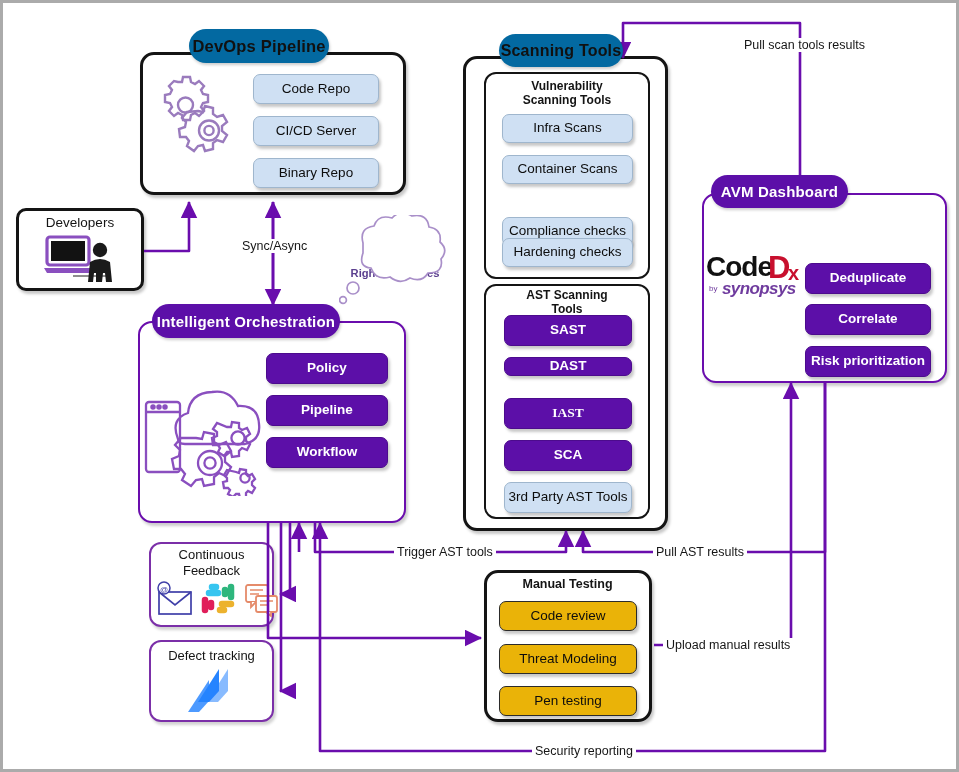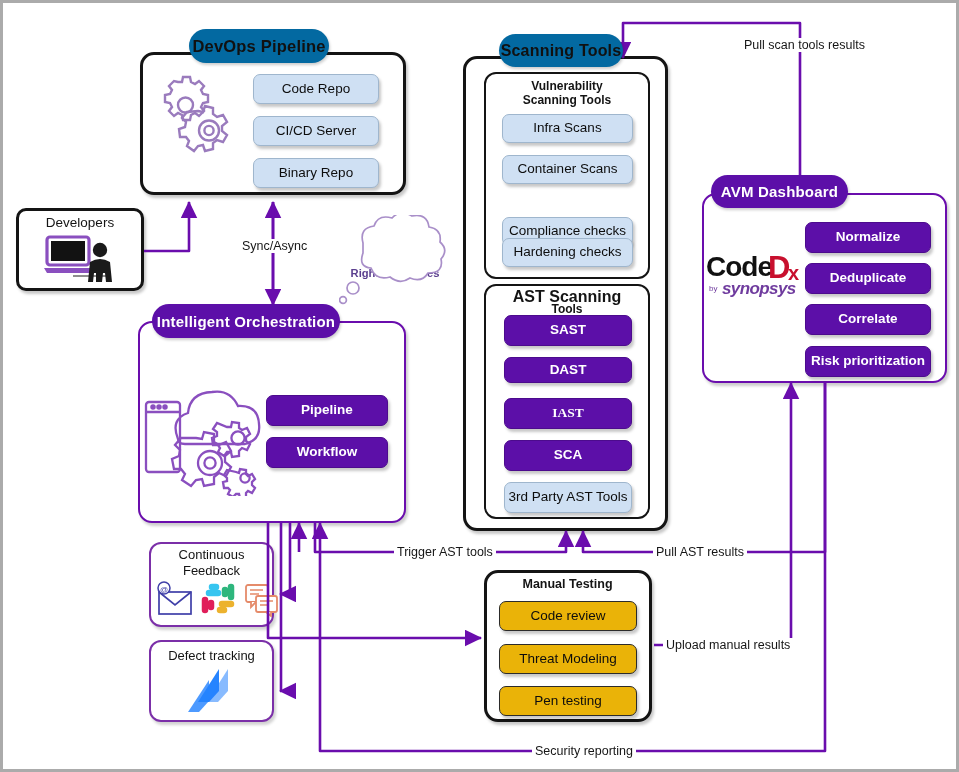--- a/index.html
+++ b/index.html
@@ -166,61 +166,61 @@
       <path d="M52 52 l6 1 2 -7 10 2 0 8 5 3 7 -3 5 9 -6 5 0 6 6 5 -5 9 -7 -3 -5 4 0 7 -10 2 -2 -7 -6 1 -5 6 -9 -6 3 -6 -4 -5 -7 0 -2 -10 7 -3 1 -6 -5 -5 6 -7 z"></path>
       <circle cx="66" cy="77" r="12"></circle>
       <circle cx="66" cy="77" r="5.6"></circle>
       <path d="M83 41 l4 0 1 -5 7 1 0 5 3 2 5 -2 3 6 -4 3 0 4 4 3 -3 6 -5 -2 -3 3 0 5 -7 1 -1 -5 -4 0 -3 4 -6 -4 2 -4 -2 -3 -5 0 -1 -7 5 -2 0 -4 -4 -3 4 -6 z"></path>
       <circle cx="94" cy="52" r="6.6"></circle>
       <path d="M92 86 l3 1 1 -4 6 1 0 4 2 2 4 -2 3 5 -3 3 0 3 3 3 -3 5 -4 -2 -2 2 0 4 -6 1 -1 -4 -3 0 -3 3 -5 -3 2 -4 -2 -2 -4 0 -1 -6 4 -1 0 -3 -3 -3 3 -5 z"></path>
       <circle cx="101" cy="92" r="4.6"></circle>
     </g>
   </svg>
 
+  <div class="abs chip chip-purple" style="left:263px;top:350px;width:122px;height:31px;">Policy</div>
   <div class="abs chip chip-purple" style="left:263px;top:392px;width:122px;height:31px;">Pipeline</div>
   <div class="abs chip chip-purple" style="left:263px;top:434px;width:122px;height:31px;">Workflow</div>
 
   <div class="abs frame-black" style="left:460px;top:53px;width:205px;height:475px;"></div>
   <div class="abs pill pill-blue zt" style="left:462px;top:31px;width:124px;height:33px;font-size:16px;">Scanning Tools</div>
 
   <div class="abs frame-inner" style="left:481px;top:69px;width:166px;height:207px;"></div>
   <div class="cap cap-b cap-center" style="left:481px;top:76px;width:166px;font-size:12px;">Vulnerability</div>
   <div class="cap cap-b cap-center" style="left:481px;top:90px;width:166px;font-size:12px;">Scanning Tools</div>
 
   <div class="abs chip chip-blue" style="left:499px;top:111px;width:131px;height:29px;">Infra Scans</div>
   <div class="abs chip chip-blue" style="left:499px;top:152px;width:131px;height:29px;">Container Scans</div>
   <div class="abs chip chip-blue" style="left:499px;top:194px;width:131px;height:29px;margin-top:20px;">Compliance checks</div>
   <div class="abs chip chip-blue" style="left:499px;top:235px;width:131px;height:29px;">Hardening checks</div>
 
   <div class="abs frame-inner" style="left:481px;top:281px;width:166px;height:235px;"></div>
-  <div class="cap cap-b cap-center" style="left:481px;top:285px;width:166px;font-size:16px;">AST Scanning</div>
+  <div class="cap cap-b cap-center" style="left:481px;top:285px;width:166px;font-size:12px;">AST Scanning</div>
   <div class="cap cap-b cap-center" style="left:481px;top:299px;width:166px;font-size:12px;">Tools</div>
 
   <div class="abs chip chip-purple" style="left:501px;top:312px;width:128px;height:31px;">SAST</div>
-  <div class="abs chip chip-purple" style="left:501px;top:354px;width:128px;height:26px;">DAST</div>
+  <div class="abs chip chip-purple" style="left:501px;top:354px;width:128px;height:19px;">DAST</div>
   <div class="abs chip chip-purple" style="left:501px;top:395px;width:128px;height:31px;font-family:Liberation Serif, serif;">IAST</div>
   <div class="abs chip chip-purple" style="left:501px;top:437px;width:128px;height:31px;">SCA</div>
   <div class="abs chip chip-blue" style="left:501px;top:479px;width:128px;height:31px;">3rd Party AST Tools</div>
 
   <div class="abs frame-purple" style="left:699px;top:190px;width:245px;height:190px;"></div>
   <div class="abs pill pill-purple zt" style="left:708px;top:172px;width:137px;height:33px;font-size:15px;">AVM Dashboard</div>
 
   <div class="abs" style="left:703px;top:248px;width:100px;height:56px;">
     <div style="position:absolute;left:0;top:0;font-size:28px;font-weight:bold;
                 color:#111111;letter-spacing:-1px;">Code</div>
     <div style="position:absolute;left:62px;top:-1px;font-size:31px;font-weight:bold;
                 color:#c8102e;">D</div>
     <div style="position:absolute;left:82px;top:11px;font-size:20px;font-weight:bold;
                 color:#c8102e;">x</div>
     <div style="position:absolute;left:3px;top:33px;font-size:8px;color:#6f3b9e;">by</div>
     <div style="position:absolute;left:16px;top:28px;font-size:17px;font-weight:bold;
                 color:#6f3b9e;font-style:italic;letter-spacing:-.6px;">synopsys</div>
   </div>
 
-  <div class="abs chip chip-purple" style="left:802px;top:219px;width:126px;height:31px;">Normalize</div>
   <div class="abs chip chip-purple" style="left:802px;top:260px;width:126px;height:31px;">Deduplicate</div>
   <div class="abs chip chip-purple" style="left:802px;top:301px;width:126px;height:31px;">Correlate</div>
   <div class="abs chip chip-purple" style="left:802px;top:343px;width:126px;height:31px;">Risk prioritization</div>
 
   <div class="abs frame-thin-purple" style="left:146px;top:539px;width:125px;height:85px;"></div>
   <div class="cap cap-center" style="left:146px;top:544px;width:125px;font-size:13px;">Continuous</div>
   <div class="cap cap-center" style="left:146px;top:560px;width:125px;font-size:13px;">Feedback</div>
 
   <svg class="art" style="left:152px;top:578px;width:40px;height:36px;" viewBox="0 0 40 36">
     <rect x="4" y="11" width="32" height="22" fill="#ffffff" stroke="#3f3fa8" stroke-width="1.7"></rect>

